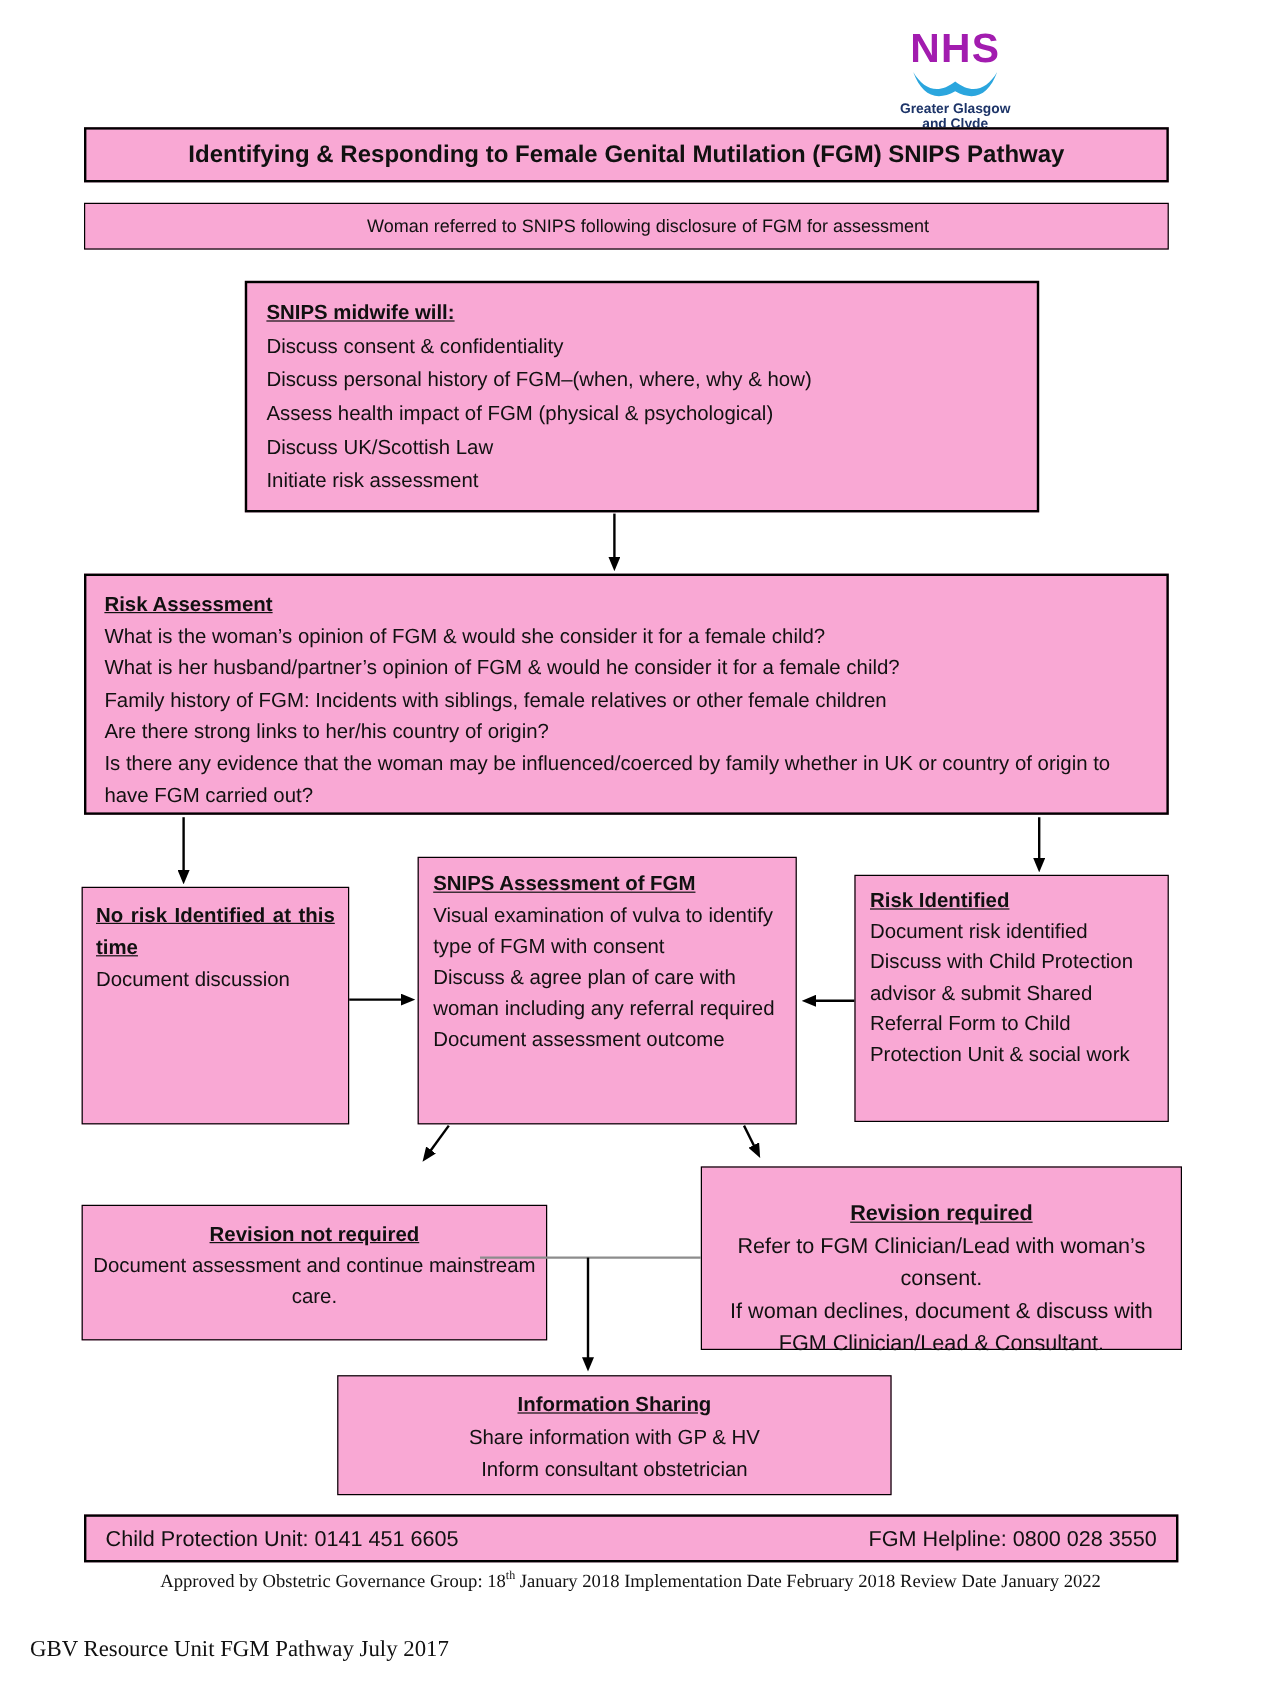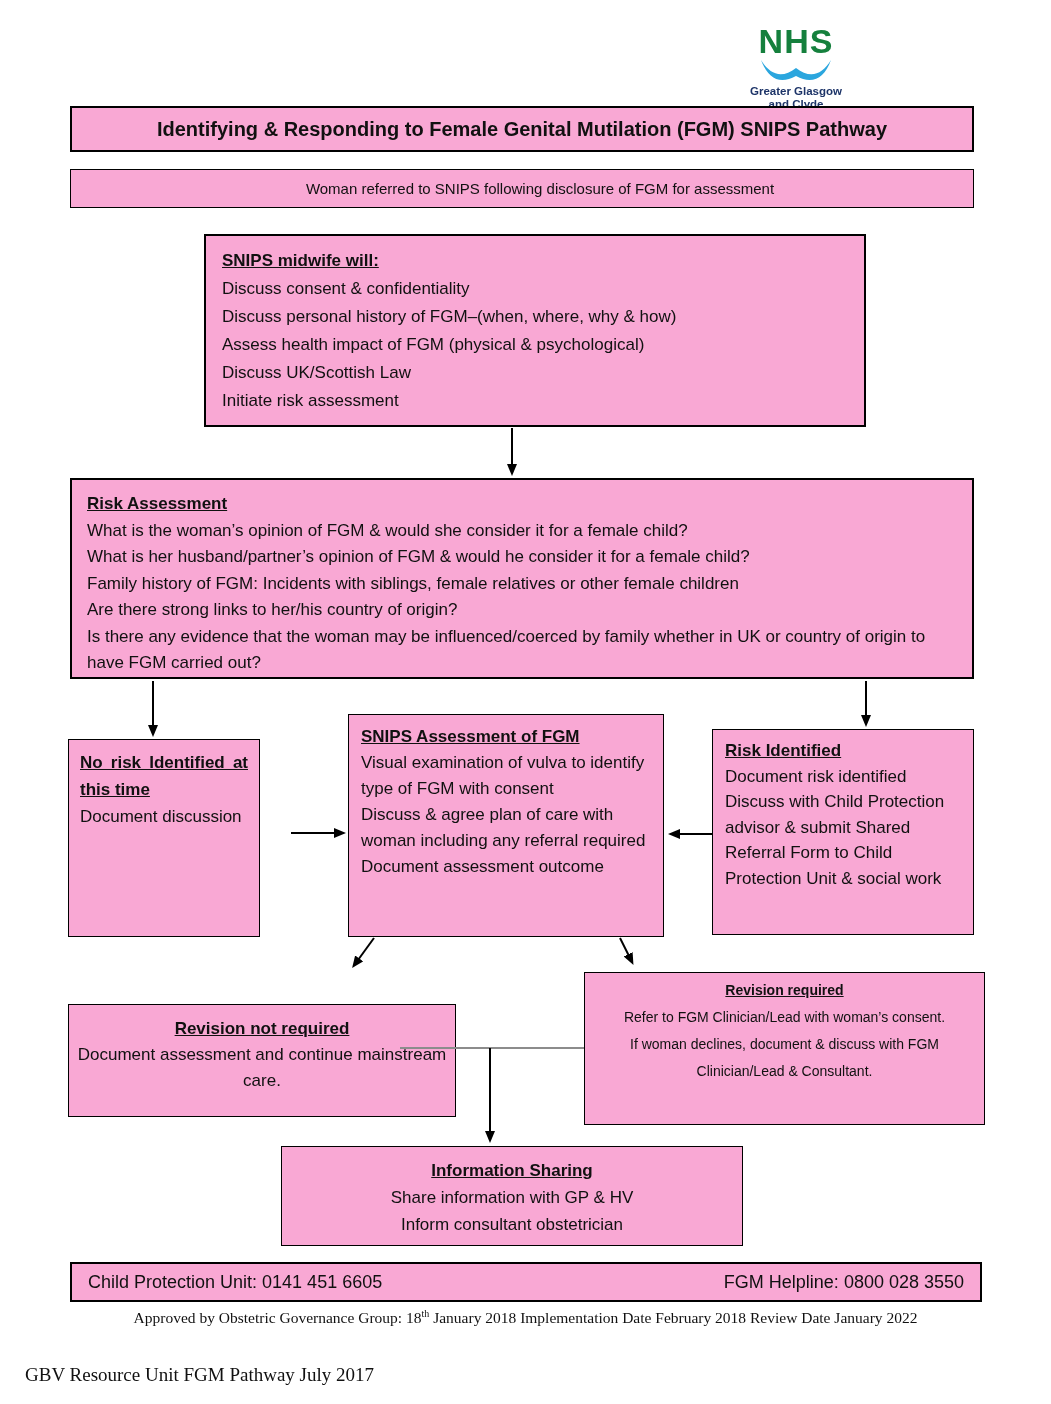--- a/index.html
+++ b/index.html
@@ -26,21 +26,21 @@
     position: absolute;
     border: 2px solid #000;
     background: #f9a8d4;
   }
   .thin { border-width: 1.6px; }
 
   
   .logo { position:absolute; left:748px; top:24px; width:96px; text-align:center; }
   .logo .nhs {
     font-weight: bold; font-size:34px; letter-spacing:1px;
-    color:#15803d; line-height:1; font-family:"Liberation Sans", sans-serif;
+    color:#a21caf; line-height:1; font-family:"Liberation Sans", sans-serif;
   }
   .logo .swoosh { display:block; margin:1px auto 0 auto; }
   .logo .org { color:#1d3468; font-size:11.5px; font-weight:bold; line-height:1.15; }
 
   
   .title-box { left:70px; top:106px; width:904px; height:46px;
     display:flex; align-items:center; justify-content:center; }
   .title-box span { font-size:20px; font-weight:bold; }
   .referral-box { left:70px; top:169px; width:904px; height:39px;
     display:flex; align-items:center; justify-content:center; }
@@ -50,37 +50,37 @@
 
   
   .midwife-box { left:204px; top:234px; width:662px; height:193px;
     padding:11px 16px; font-size:17px; line-height:28px; }
 
   
   .risk-box { left:70px; top:478px; width:904px; height:201px;
     padding:11px 15px; font-size:17px; line-height:26.5px; }
 
   
-  .norisk-box { left:68px; top:739px; width:192px; height:198px;
+  .norisk-box { left:68px; top:739px; width:223px; height:198px;
     padding:9px 11px; font-size:17px; line-height:27px; }
   .norisk-box .heading { display:block; text-align:justify; }
 
   
   .snips-box { left:348px; top:714px; width:316px; height:223px;
     padding:9px 12px; font-size:17px; line-height:26px; }
 
   
   .riskid-box { left:712px; top:729px; width:262px; height:206px;
     padding:8px 24px 8px 12px; font-size:17px; line-height:25.5px; }
 
   
   .revnot-box { left:68px; top:984px; width:388px; height:113px;
     padding:11px 8px; font-size:17px; line-height:26px; text-align:center;margin-top:20px; }
   .revreq-box { left:584px; top:972px; width:401px; height:153px;
-    padding:4px 9px; font-size:14px; line-height:27px; text-align:center; }
+    padding:25px 9px; font-size:18px; line-height:27px; text-align:center; }
 
   
   .info-box { left:281px; top:1146px; width:462px; height:100px;
     padding:10px 10px; font-size:17px; line-height:27px; text-align:center; }
 
   
   .phone-box { left:70px; top:1262px; width:912px; height:40px;
     display:flex; align-items:center; justify-content:space-between;
     padding:0 16px; font-size:18px; }
 

